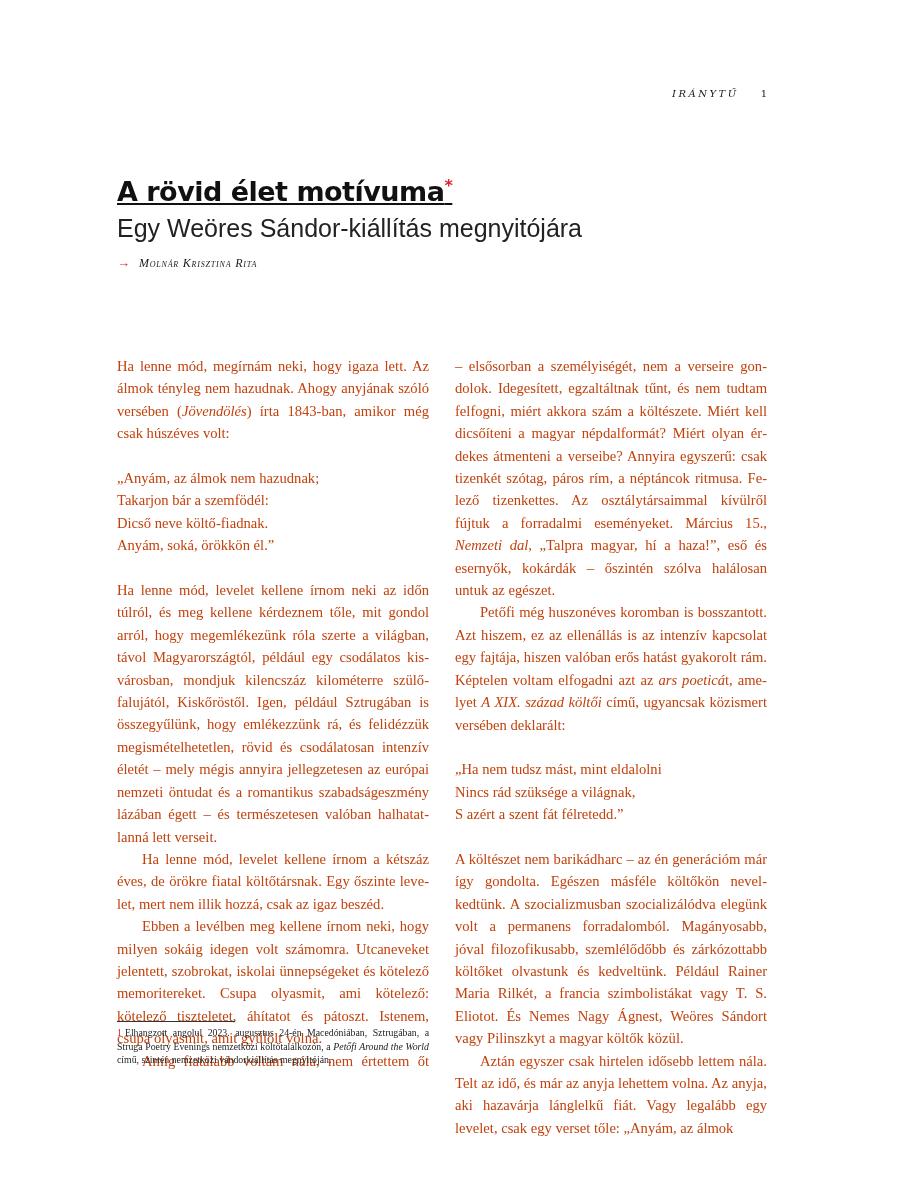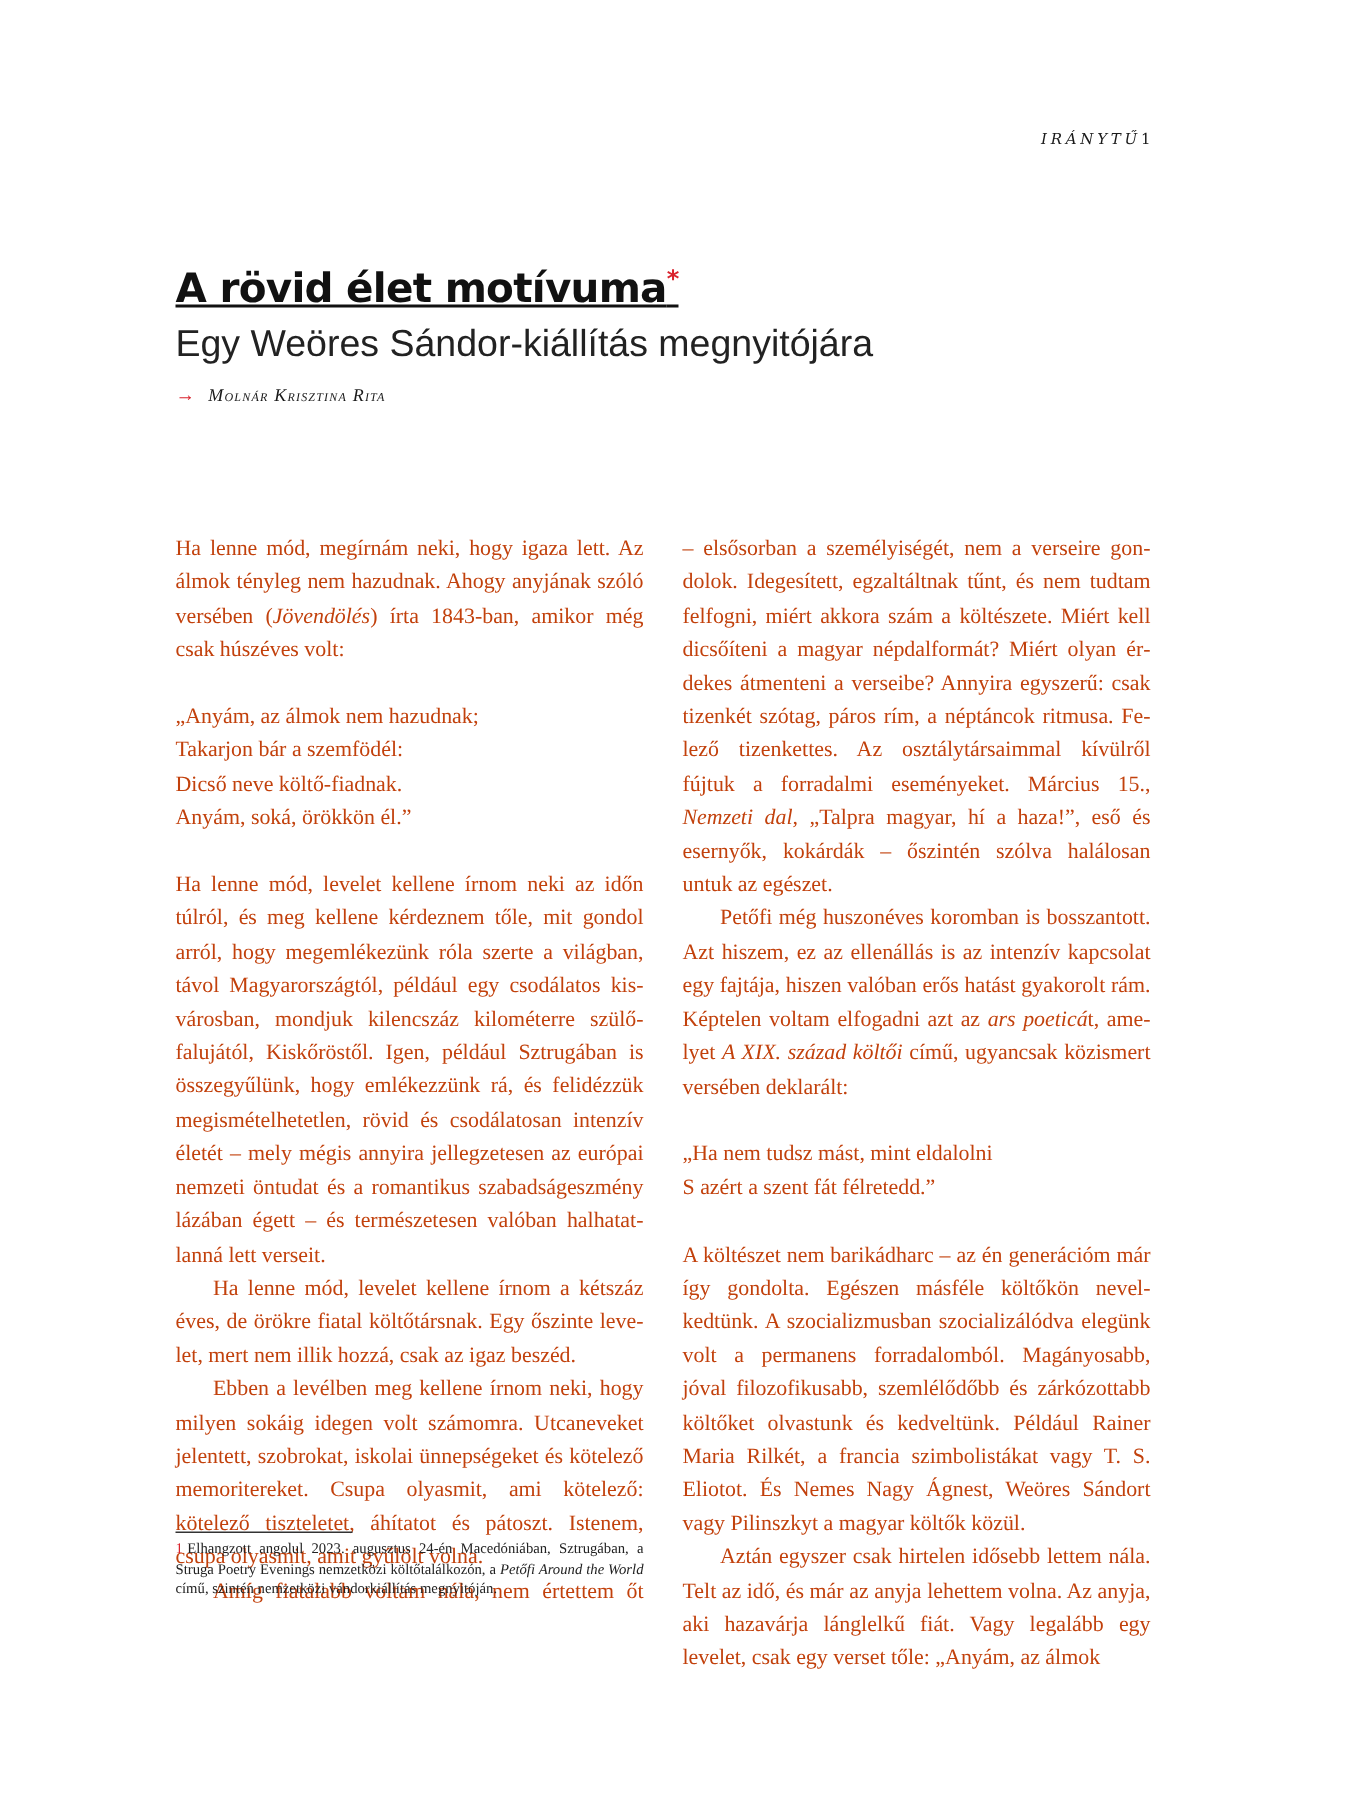--- a/index.html
+++ b/index.html
@@ -1,17 +1,17 @@
 <!DOCTYPE html>
 <html><head>
 <meta charset="utf-8">
 <style>
   html, body { margin: 0; padding: 0; background: #ffffff; }
   body { width: 905px; height: 1200px; position: relative; overflow: hidden; color: #1a1a1a; }
-  .running-head { position: absolute; top: 88px; right: 138px; font-family: "DejaVu Serif", serif; font-size: 10px; display: flex; align-items: baseline; }
+  .running-head { position: absolute; top: 88px; right: 138px; font-family: "DejaVu Serif", serif; font-size: 10px; display: flex; gap: 22px; align-items: baseline; }
   .running-head .section { font-style: italic; letter-spacing: 2.5px; }
   .title-block { position: absolute; left: 117px; top: 168px; width: 680px; }
   .title { font-family: "DejaVu Sans", sans-serif; font-weight: bold; font-size: 27px; letter-spacing: -0.5px; margin: 0; line-height: 36px; color: #111; text-decoration: underline; }
   .title .asterisk { color: #d9232d; font-size: 16px; vertical-align: super; font-weight: bold; }
   .subtitle { font-family: "Liberation Sans", sans-serif; font-weight: 300; font-size: 25px; line-height: 36px; margin: 0; color: #222; }
   .byline { position: absolute; left: 117px; top: 255px; font-family: "Liberation Serif", serif; font-style: italic; font-size: 13px; letter-spacing: 0.8px; }
   .byline .arrow { color: #d9232d; font-style: normal; margin-right: 4px; }
   .byline .caps { font-variant: small-caps; font-size: 12px; }
   .col { position: absolute; top: 355px; width: 312px; font-family: Liberation Serif, serif; font-size: 14.6px; line-height: 22.4px; text-align: justify; color: #c2410c; }
   .col.left { left: 117px; }
@@ -54,20 +54,21 @@
   <p class="indent">Ha lenne mód, levelet kellene írnom a kétszáz éves, de örökre fiatal költőtársnak. Egy őszinte leve­let, mert nem illik hozzá, csak az igaz beszéd.</p>
   <p class="indent">Ebben a levélben meg kellene írnom neki, hogy milyen sokáig idegen volt számomra. Utcaneveket jelentett, szobrokat, iskolai ünnepségeket és köte­lező memoritereket. Csupa olyasmit, ami kötelező: kötelező tiszteletet, áhítatot és pátoszt. Istenem, csupa olyasmit, amit gyűlölt volna.</p>
   <p class="indent" style="text-align:justify;text-align-last:justify;">Amíg fiatalabb voltam nála, nem értettem őt</p>
 </div>
 
 <div class="col right">
   <p><span>– elsősorban a személyiségét, nem a verseire gon­dolok. Idegesített, egzaltáltnak tűnt, és nem tudtam felfogni, miért akkora szám a költészete. Miért kell dicsőíteni a magyar népdalformát? Miért olyan ér­dekes átmenteni a verseibe? Annyira egyszerű: csak tizenkét szótag, páros rím, a néptáncok ritmusa. Fe­lező tizenkettes. Az osztálytársaimmal kívülről fújtuk a forradalmi eseményeket. Március 15., </span><i>Nemzeti dal,</i><span> „Talpra magyar, hí a haza!”, eső és esernyők, kokár­dák – őszintén szólva halálosan untuk az egészet.</span></p>
   <p class="indent"><span>Petőfi még huszonéves koromban is bosszantott. Azt hiszem, ez az ellenállás is az intenzív kapcsolat egy fajtája, hiszen valóban erős hatást gyakorolt rám. Képtelen voltam elfogadni azt az </span><i>ars poeticá</i><span>t, ame­lyet </span><i>A XIX. század költői</i><span> című, ugyancsak közismert versében deklarált:</span></p>
   <div class="poem">
     <div>„Ha nem tudsz mást, mint eldalolni</div>
+    <div>Nincs rád szüksége a világnak,</div>
     <div>S azért a szent fát félretedd.”</div>
   </div>
   <p>A költészet nem barikádharc – az én generációm már így gondolta. Egészen másféle költőkön nevel­kedtünk. A szocializmusban szocializálódva elegünk volt a permanens forradalomból. Magányosabb, jóval filozofikusabb, szemlélődőbb és zárkózottabb köl­tőket olvastunk és kedveltünk. Például Rainer Maria Rilkét, a francia szimbolistákat vagy T. S. Eliotot. És Nemes Nagy Ágnest, Weöres Sándort vagy Pilinszkyt a magyar költők közül.</p>
   <p class="indent">Aztán egyszer csak hirtelen idősebb lettem nála. Telt az idő, és már az anyja lehettem volna. Az anyja, aki hazavárja lánglelkű fiát. Vagy legalább egy levelet, csak egy verset tőle: „Anyám, az álmok</p>
 </div>
 
 <div class="footnote-rule"></div>
 <div class="footnote">
   <span class="num">1</span><span>Elhangzott angolul 2023. augusztus 24-én Macedóniában, Sztrugában, a Struga Poetry Evenings nemzetközi költőtalálkozón, a </span><i>Petőfi Around the World</i><span> című, szintén nemzetközi vándorkiállítás megnyitóján.</span>
 </div>

